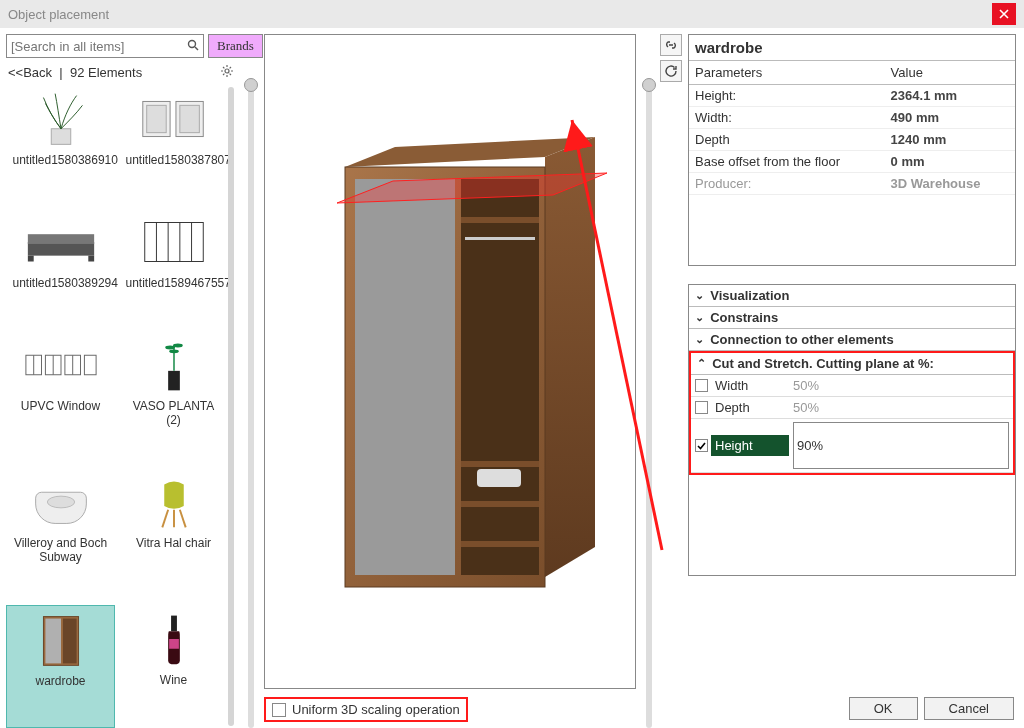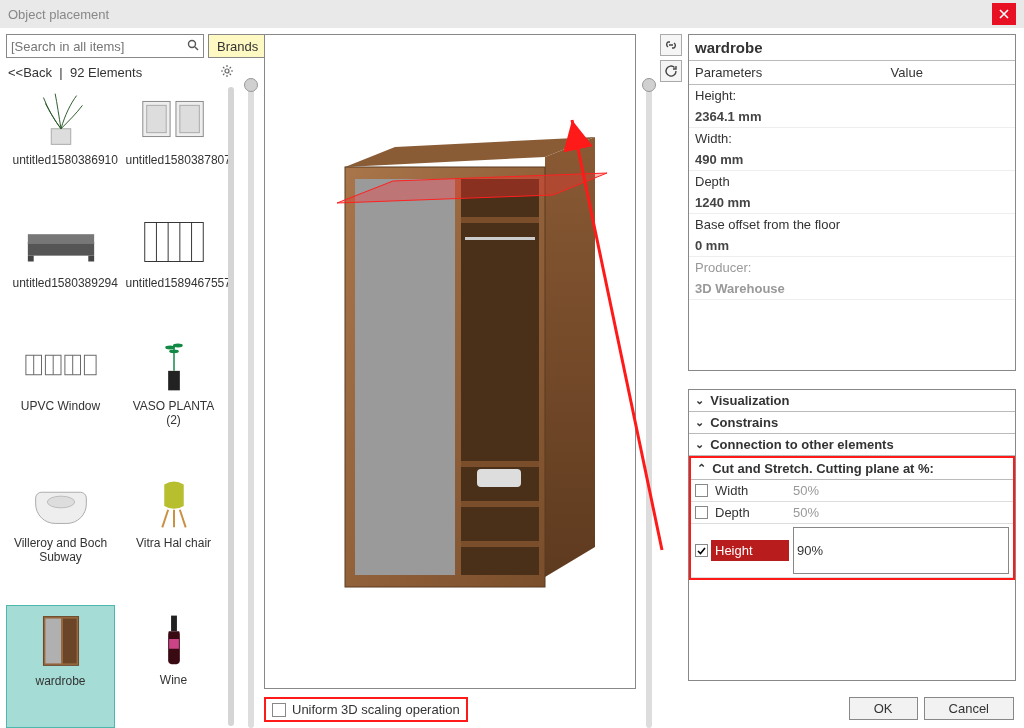--- a/index.html
+++ b/index.html
@@ -12,21 +12,21 @@
 
 
 .main { display: flex; height: 700px; }
 
 
 .lpanel { width: 240px; border-right: 0; padding: 6px 4px 0 6px; display: flex; flex-direction: column; }
 .searchrow { display: flex; gap: 4px; margin-bottom: 4px; }
 .searchbox { flex: 1; border: 1px solid #888; height: 24px; display: flex; align-items: center; padding: 0 4px; }
 .searchbox input { border: none; flex: 1; outline: none; color: #1d4ed8; }
 .searchbox .mag { font-size: 13px; color: #555; }
-.brands { border: 1px solid #888; padding: 4px 8px; height: 24px; display: flex; align-items: center; cursor: pointer; background: #fef9c3; }
+.brands { border: 1px solid #888; padding: 4px 8px; height: 24px; display: flex; align-items: center; cursor: pointer; background: #f0abfc; font-family: Liberation Serif, serif; }
 .backrow { display: flex; align-items: center; justify-content: space-between; padding: 2px 2px 4px 2px; }
 .backrow .lnk { color: #333; cursor: pointer; }
 .backrow .gear { color: #666; cursor: pointer; }
 .thumbscroll { width: 6px; background: #d5d5d5; border-radius: 3px; margin: 2px 2px 2px 0; }
 .thumbs-wrap { display:flex; flex:1; overflow:hidden; }
 .grid { flex:1; display: grid; grid-template-columns: 1fr 1fr; gap: 2px 4px; overflow: hidden; }
 .item { display: flex; flex-direction: column; align-items: center; text-align: center; padding: 2px; cursor: pointer; }
 .item.sel { background: #a5dcd6; border: 1px solid #4fb8ae; }
 .thumb { width: 80px; height: 64px; display: flex; align-items: center; justify-content: center; }
 .thumb svg { width: 78px; height: 60px; }
@@ -46,36 +46,36 @@
 
 .rpanel { width: 340px; padding: 6px 8px 8px 4px; display:flex; flex-direction:column; gap:18px; }
 .ricons { width: 24px; display:flex; flex-direction:column; gap:4px; padding-top:6px; }
 .ricons .ibtn { width:22px; height:22px; border:1px solid #aaa; display:flex; align-items:center; justify-content:center; cursor:pointer; background:#f5f5f5; }
 .box { border:1px solid #888; }
 .box .head { display:flex; }
 .box .head .h { font-weight:700; font-size:15px; padding:4px 6px; }
 .thead { display:flex; border-top:1px solid #bbb; border-bottom:1px solid #bbb; }
 .thead div { padding:4px 6px; }
 .thead .c1 { width: 60%; }
-.trow { display:flex; border-bottom:1px solid #eee;flex-direction:column; }
+.trow { display:flex; border-bottom:1px solid #eee; }
 .trow .c1 { width: 60%; padding:3px 6px; }
 .trow .c2 { padding:3px 6px; color:#444;font-weight:bold; }
 .trow.dim .c1, .trow.dim .c2 { color:#999; }
 .acc { border:1px solid #888; }
 .accitem { border-bottom:1px solid #bbb; }
 .accitem .hdr { display:flex; align-items:center; gap:6px; padding:3px 6px; font-weight:700; cursor:pointer; }
 .chev { font-size:11px; }
 .cutbox { border:2px solid #ff1a1a; padding:0; }
 .cutbox .hdr { display:flex; align-items:center; gap:6px; padding:3px 6px; font-weight:700; border-bottom:1px solid #bbb; }
 .cutrow { display:flex; align-items:center; border-bottom:1px solid #ddd; }
 .cutrow .ck { width:20px; display:flex; align-items:center; justify-content:center; }
 .cutrow .ck .box2 { width:13px; height:13px; border:1px solid #888; background:#fff; display:flex; align-items:center; justify-content:center; }
 .cutrow .nm { width:78px; padding:3px 4px; }
 .cutrow .val { flex:1; padding:3px 4px; color:#999; }
-.cutrow.sel .nm { background:#b91c1c; color:#fff; }
+.cutrow.sel .nm { background:#14532d; color:#fff; }
 .cutrow.sel .val { color:#000; }
 .cutrow.sel .val input { width:100%; border:1px solid #888; padding:15px 3px; }
 
 
 .bottom { position:absolute; right:10px; bottom:8px; display:flex; gap:6px;border-radius:11px; }
 .btn { border:1px solid #888; background:#f2f2f2; padding:3px 24px; cursor:pointer; }
 
 
 .arrow { position:absolute; left:312px; top:100px; width:360px; height:460px; pointer-events:none; }
 </style>

